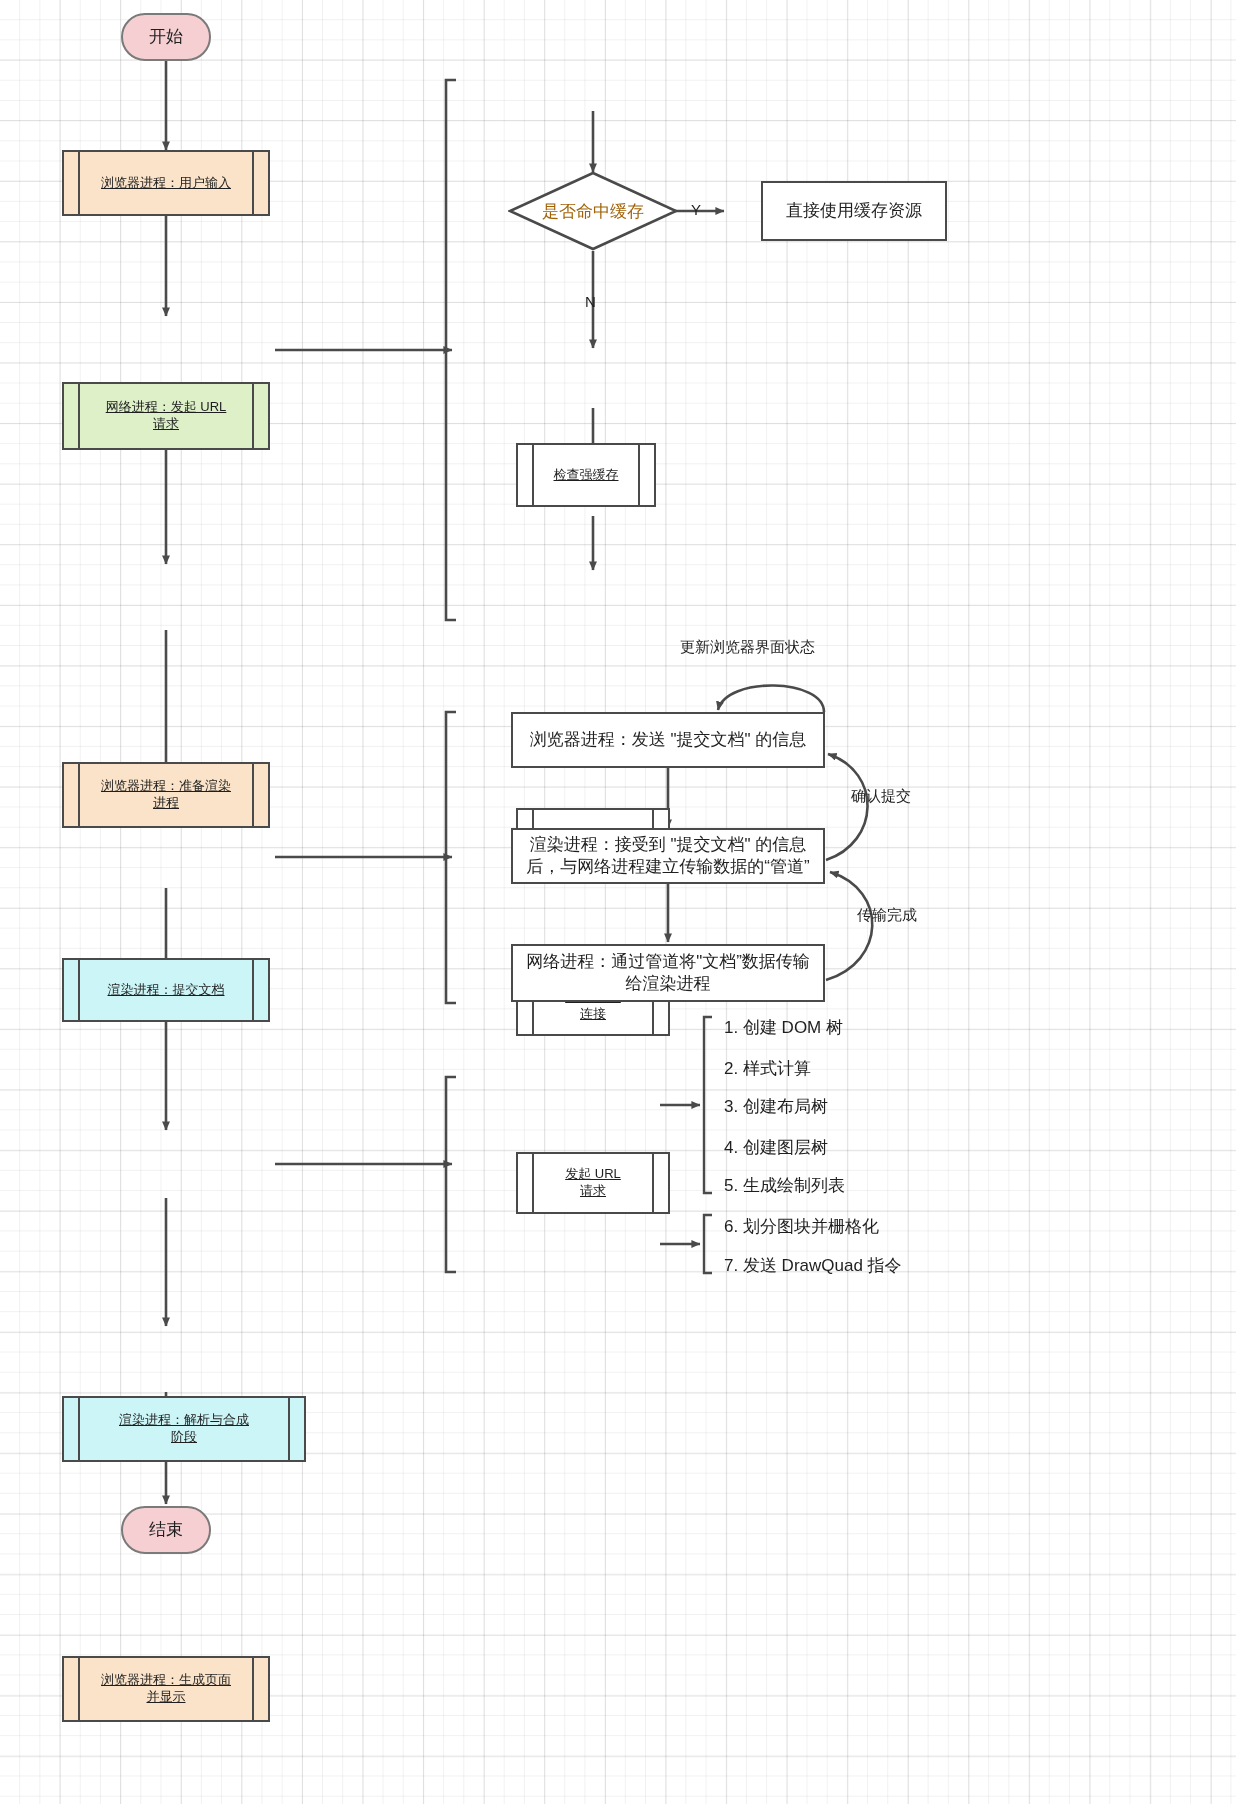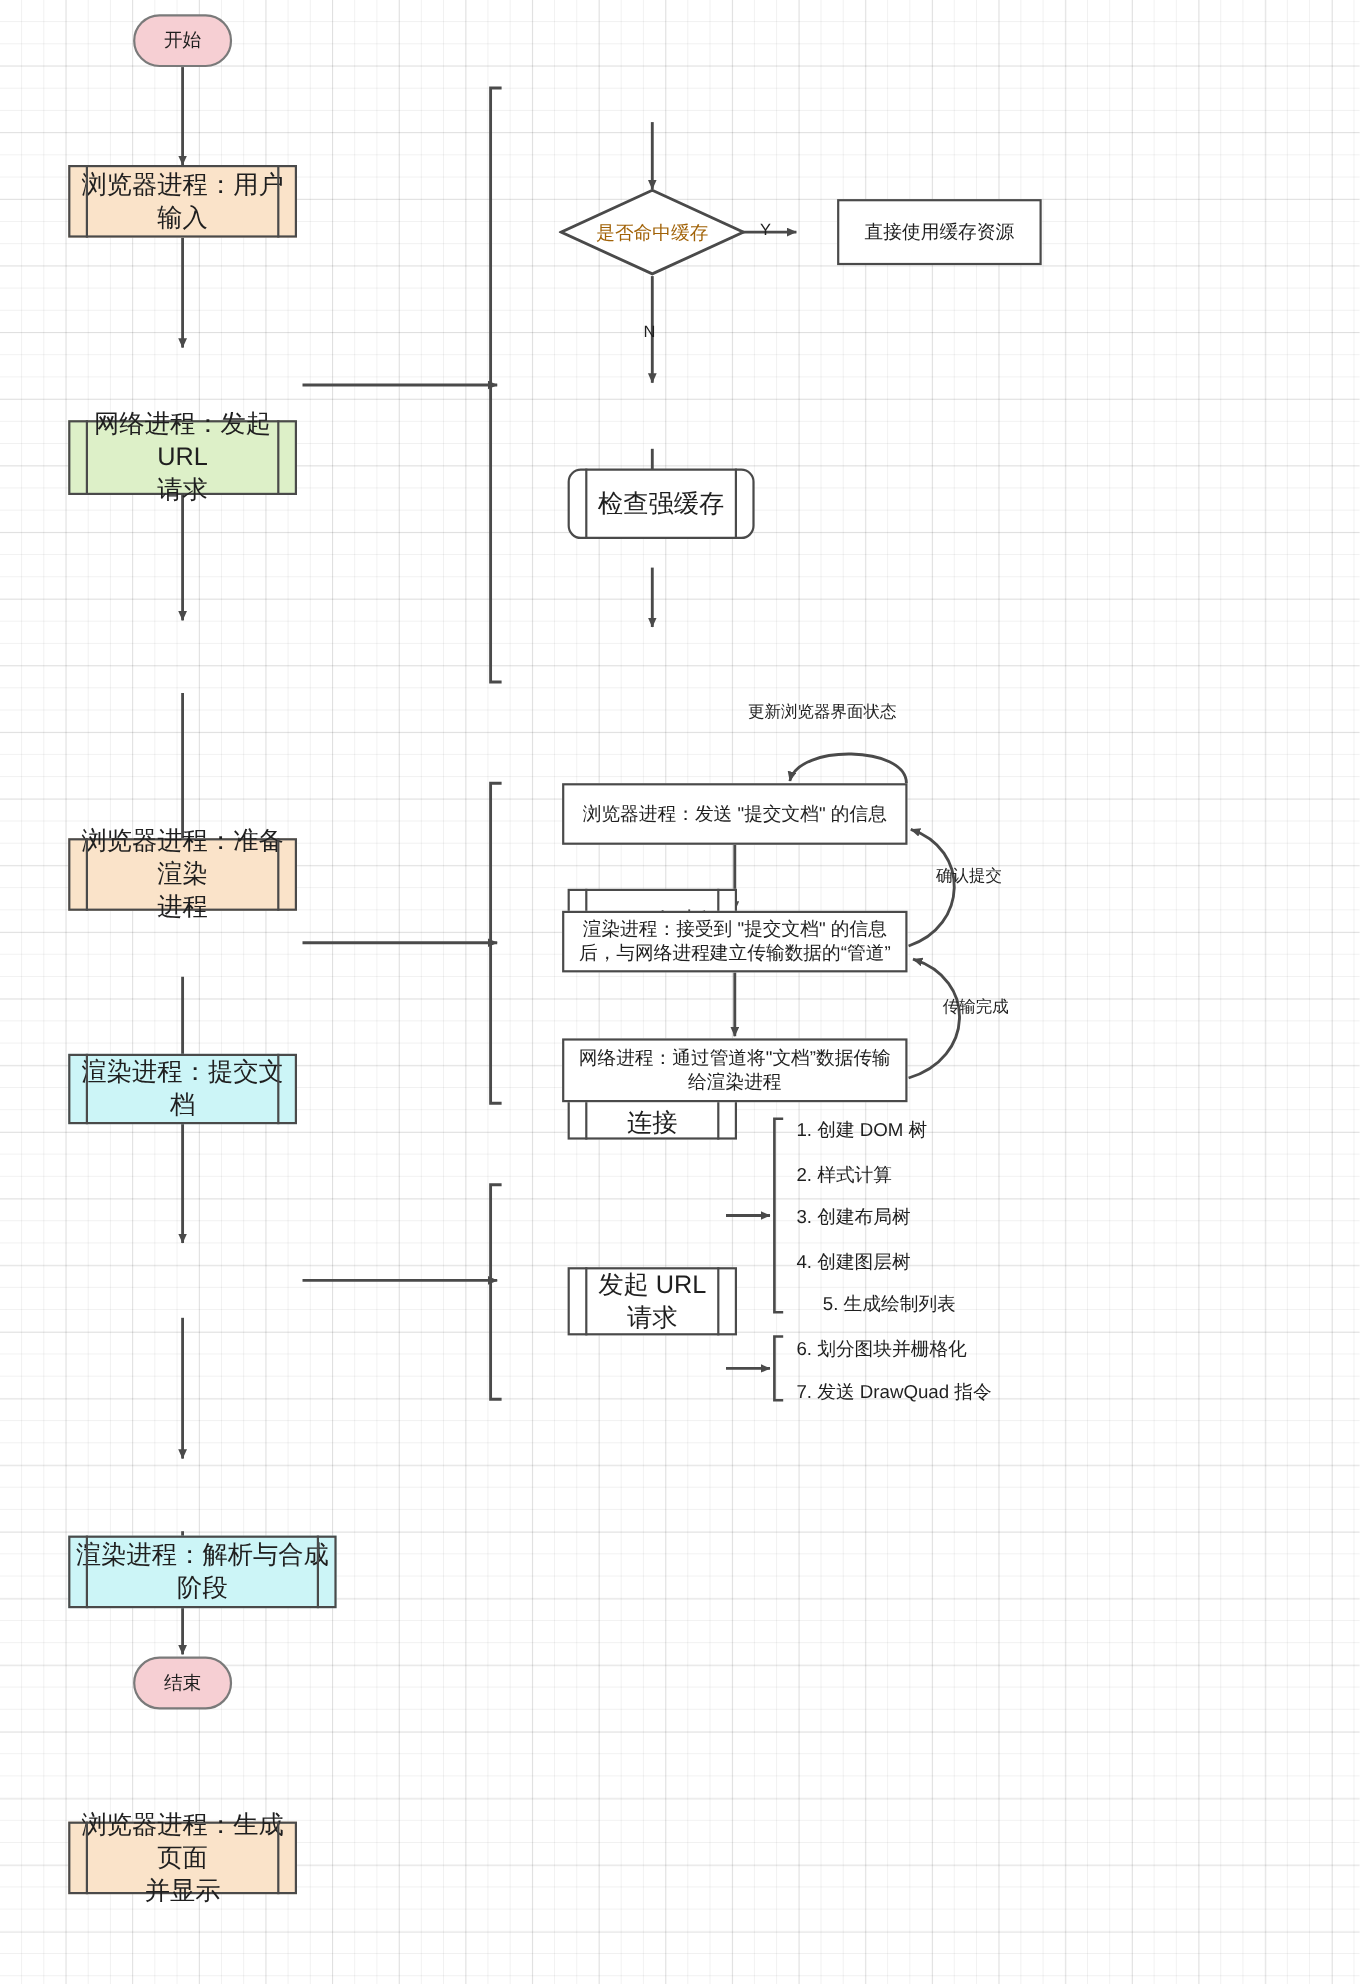--- a/index.html
+++ b/index.html
@@ -20,21 +20,21 @@
 
   .node{position:absolute;box-sizing:border-box;display:flex;align-items:center;
         justify-content:center;text-align:center;color:#1f1f1f;line-height:1.30;
         border:2px solid #4a4a4a;}
   .n-text{display:block;white-space:pre-line;padding:0 4px;}
 
   
   .term{border-radius:999px;background:#f6cfd3;border:2px solid #7a7a7a;font-size:17px;}
 
   
-  .sub{background:#fff;position:relative;font-size:23px;}
+  .sub{background:#fff;position:relative;font-size:13px;text-decoration:underline;}
   .sub::before,.sub::after{
     content:"";position:absolute;top:-2px;bottom:-2px;width:0;border-left:2px solid #4a4a4a;}
   .sub::before{left:14px;}
   .sub::after{right:14px;}
   .sub.orange{background:#fae3c9;}
   .sub.green{background:#ddf0c8;}
   .sub.cyan{background:#ccf5f7;}
 
   
   .rect{background:#fff;font-size:17px;}
@@ -141,21 +141,21 @@
 
   <div class="node sub orange" style="left:62px;top:1326px;width:208px;height:66px;">
     <span class="n-text">浏览器进程：生成页面
 并显示</span>
   </div>
 
   <div class="node term" style="left:121px;top:1506px;width:90px;height:48px;">
     <span class="n-text">结束</span>
   </div>
 
-  <div class="node sub" style="left:516px;top:30px;width:170px;height:64px;border-radius:12px;">
+  <div class="node sub" style="left:516px;top:47px;width:140px;height:64px;">
     <span class="n-text">检查强缓存</span>
   </div>
 
   <div class="diamond" style="left:508px;top:171px;width:170px;height:80px;">
     <svg class="dshape" viewBox="0 0 170 80" preserveAspectRatio="none">
       <polygon points="85,2 168,40 85,78 2,40" fill="#ffffff" stroke="#4a4a4a" stroke-width="2.6"></polygon>
     </svg>
     <span class="dlabel">是否命中缓存</span>
   </div>
 
@@ -196,17 +196,17 @@
 
   <span class="edge-label" style="left:680px;top:638px;">更新浏览器界面状态</span>
   <span class="edge-label" style="left:851px;top:787px;">确认提交</span>
   <span class="edge-label" style="left:857px;top:906px;">传输完成</span>
 
 
   <span class="list-item" style="left:724px;top:1016px;">1. 创建 DOM 树</span>
   <span class="list-item" style="left:724px;top:1057px;">2. 样式计算</span>
   <span class="list-item" style="left:724px;top:1095px;">3. 创建布局树</span>
   <span class="list-item" style="left:724px;top:1136px;">4. 创建图层树</span>
-  <span class="list-item" style="left:724px;top:1174px;margin-left:24px;">5. 生成绘制列表</span>
+  <span class="list-item" style="left:724px;top:1174px;">5. 生成绘制列表</span>
   <span class="list-item" style="left:724px;top:1215px;">6. 划分图块并栅格化</span>
   <span class="list-item" style="left:724px;top:1254px;">7. 发送 DrawQuad 指令</span>
 
 </div>
 
 </body></html>

